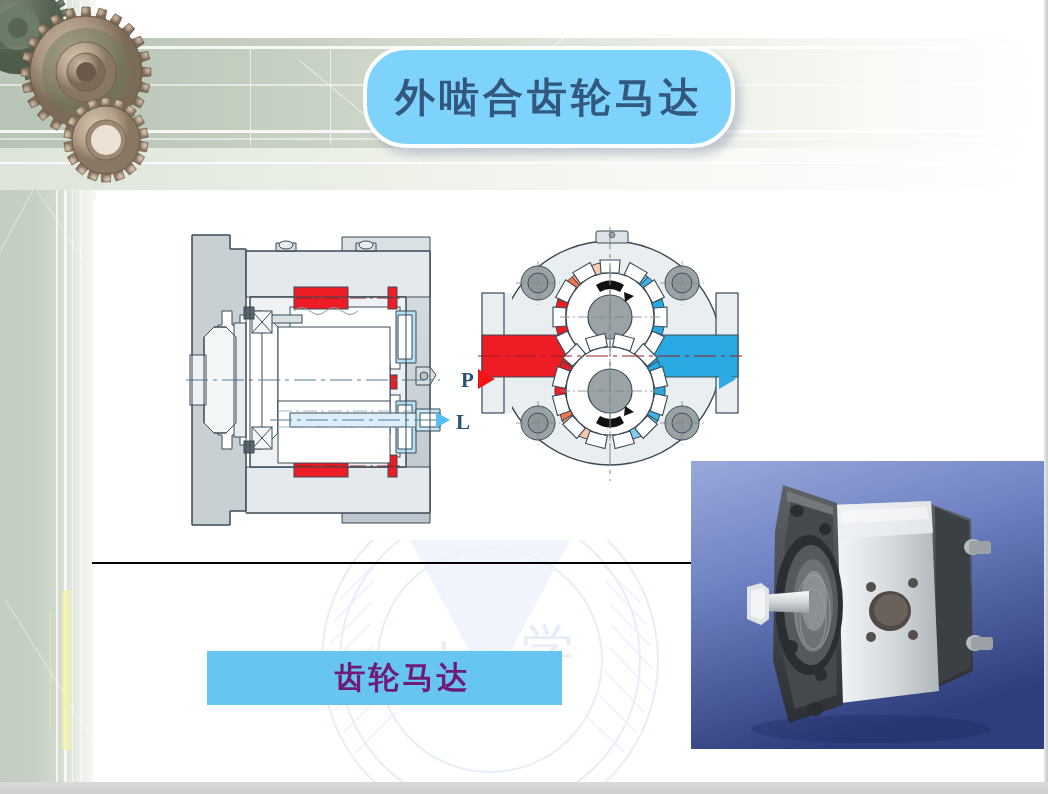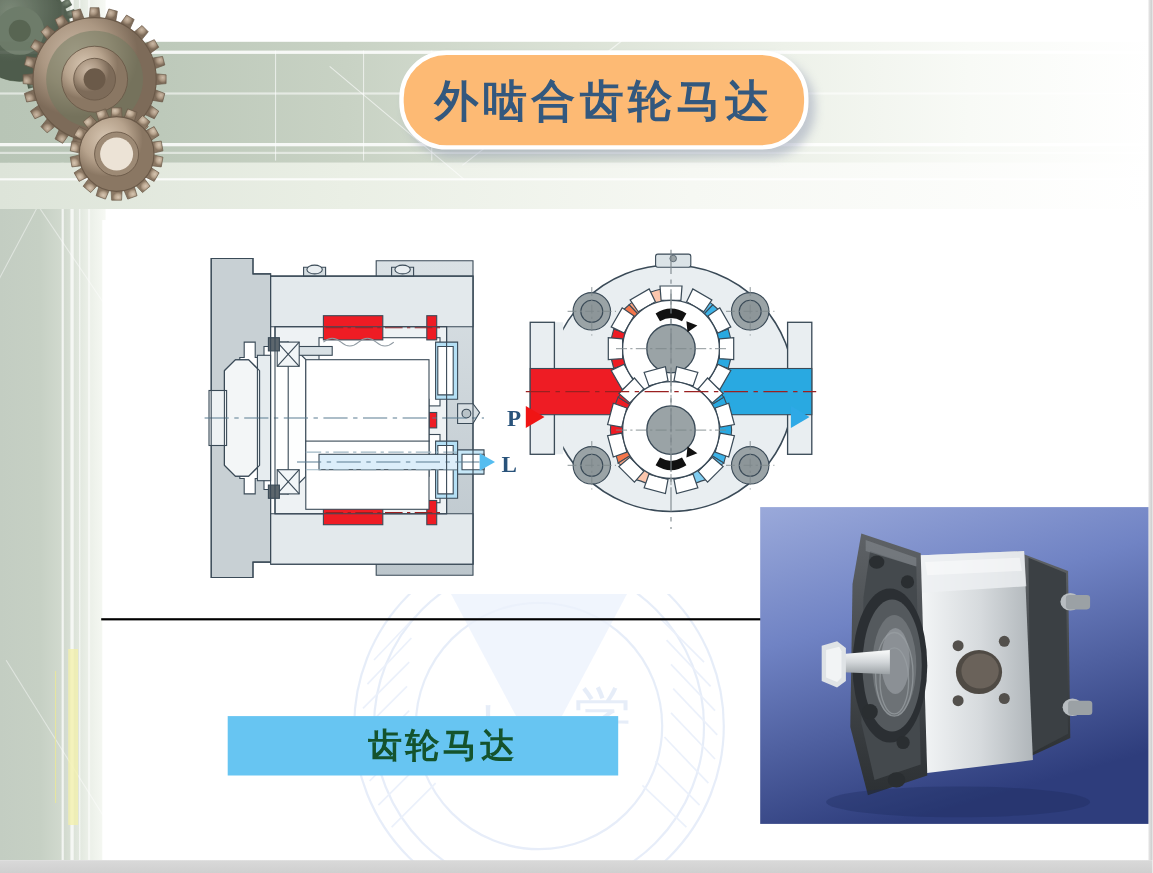--- a/index.html
+++ b/index.html
@@ -54,22 +54,22 @@
   
   .gear-deco{position:absolute;left:0;top:0;width:176px;height:200px;pointer-events:none;}
 
   
   .content-panel{position:absolute;left:93px;top:200px;width:955px;height:582px;background:#ffffff;}
 
   
   .seal{position:absolute;left:300px;top:540px;width:380px;height:330px;opacity:.5;pointer-events:none;}
 
   
-  .title-pill{position:absolute;left:363px;top:46px;width:372px;height:90px;
-    border-radius:43px;background:#fdba74;border:4px solid #ffffff;
+  .title-pill{position:absolute;left:363px;top:46px;width:372px;height:102px;
+    border-radius:43px;background:#7dd3fc;border:4px solid #ffffff;
     box-sizing:border-box;
     box-shadow:6px 7px 9px rgba(140,148,175,.45);
     display:flex;align-items:center;justify-content:center;}
   .title-pill span{color:#33587e;font-size:40px;font-weight:700;letter-spacing:4px;
     font-family:"DejaVu Serif","Liberation Serif",serif;}
 
   
   .diagram-wrap{position:absolute;left:100px;top:215px;width:660px;height:330px;}
 
   
@@ -83,21 +83,21 @@
   .arrow-red{position:absolute;left:478px;top:369px;width:0;height:0;
     border-left:17px solid #f01414;border-top:10px solid transparent;border-bottom:10px solid transparent;}
   .arrow-blue-l{position:absolute;left:436px;top:412px;width:0;height:0;
     border-left:14px solid #55bdf0;border-top:8px solid transparent;border-bottom:8px solid transparent;}
   .arrow-blue-r{position:absolute;left:719px;top:369px;width:0;height:0;
     border-left:17px solid #2ea9e6;border-top:10px solid transparent;border-bottom:10px solid transparent;}
 
   
   .caption{position:absolute;left:207px;top:651px;width:355px;height:54px;
     background:#67c5f2;display:flex;align-items:center;justify-content:center;}
-  .caption span{color:#14532d;font-size:31px;letter-spacing:3px;font-weight:700;
+  .caption span{color:#701a75;font-size:31px;letter-spacing:3px;font-weight:700;
     font-family:"DejaVu Serif","Liberation Serif",serif;margin-left:36px;}
 
   
   .photo{position:absolute;left:691px;top:461px;width:354px;height:288px;overflow:hidden;}
 </style>
 </head>
 <body>
 
 <div id="slide">
 

